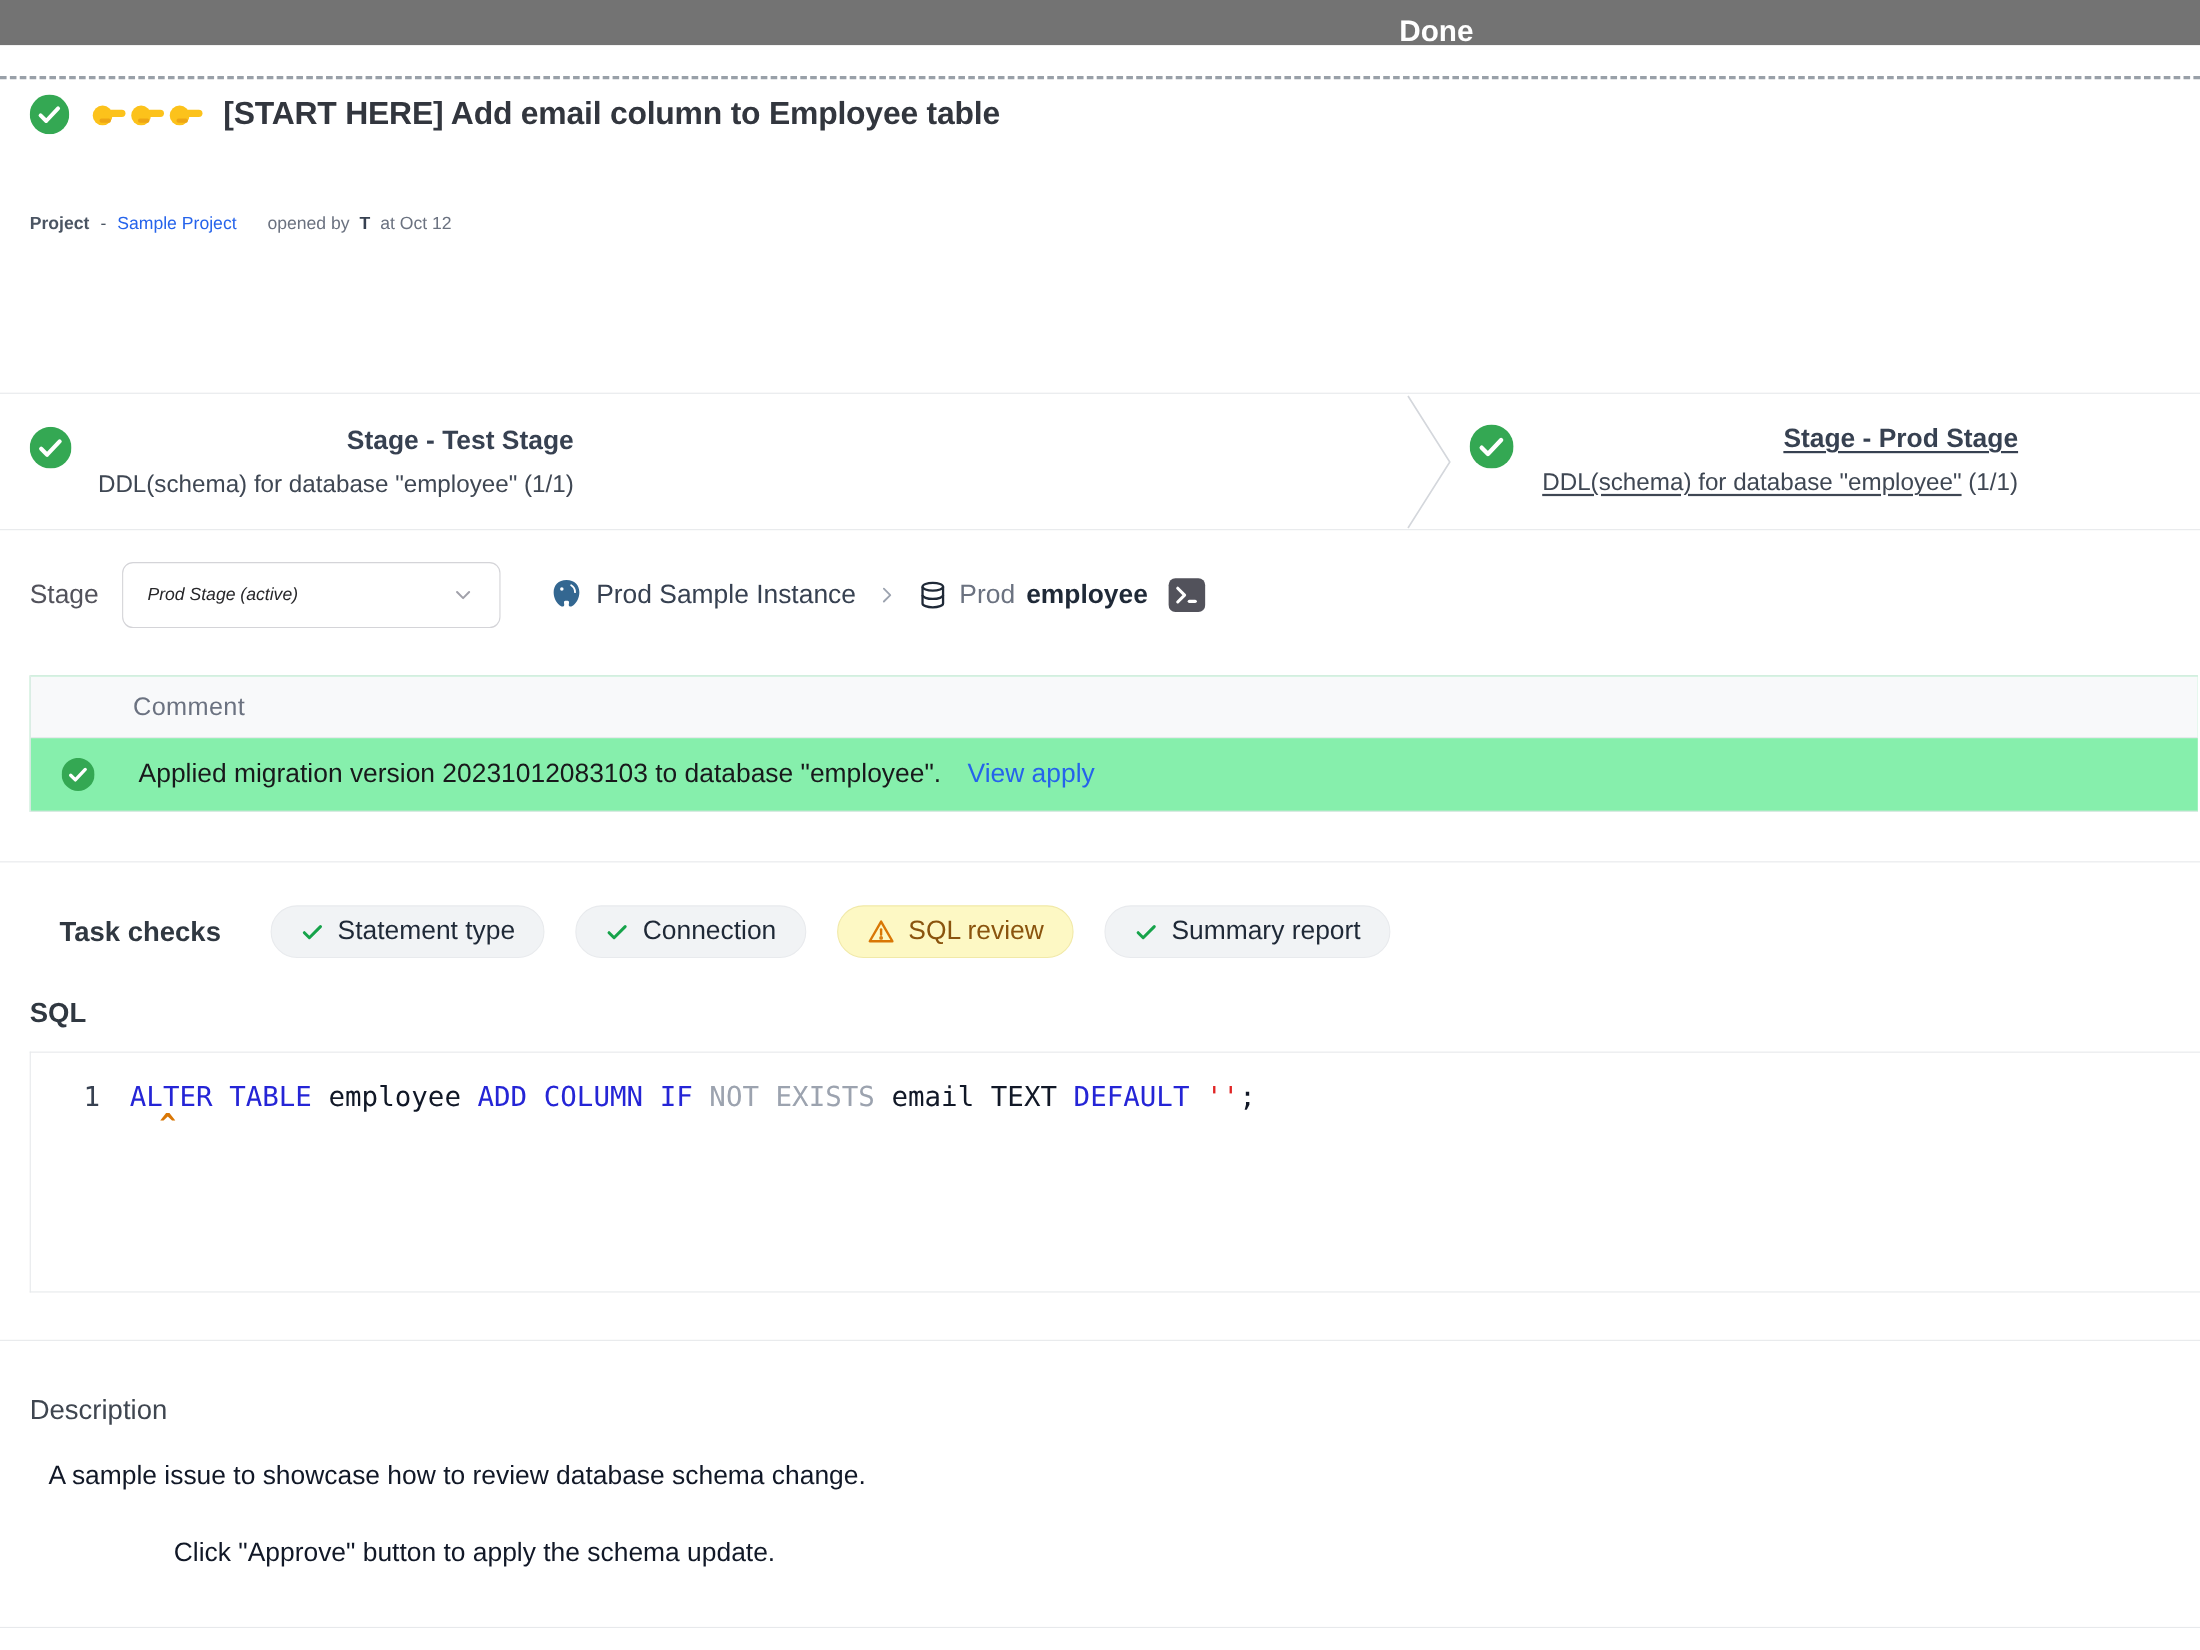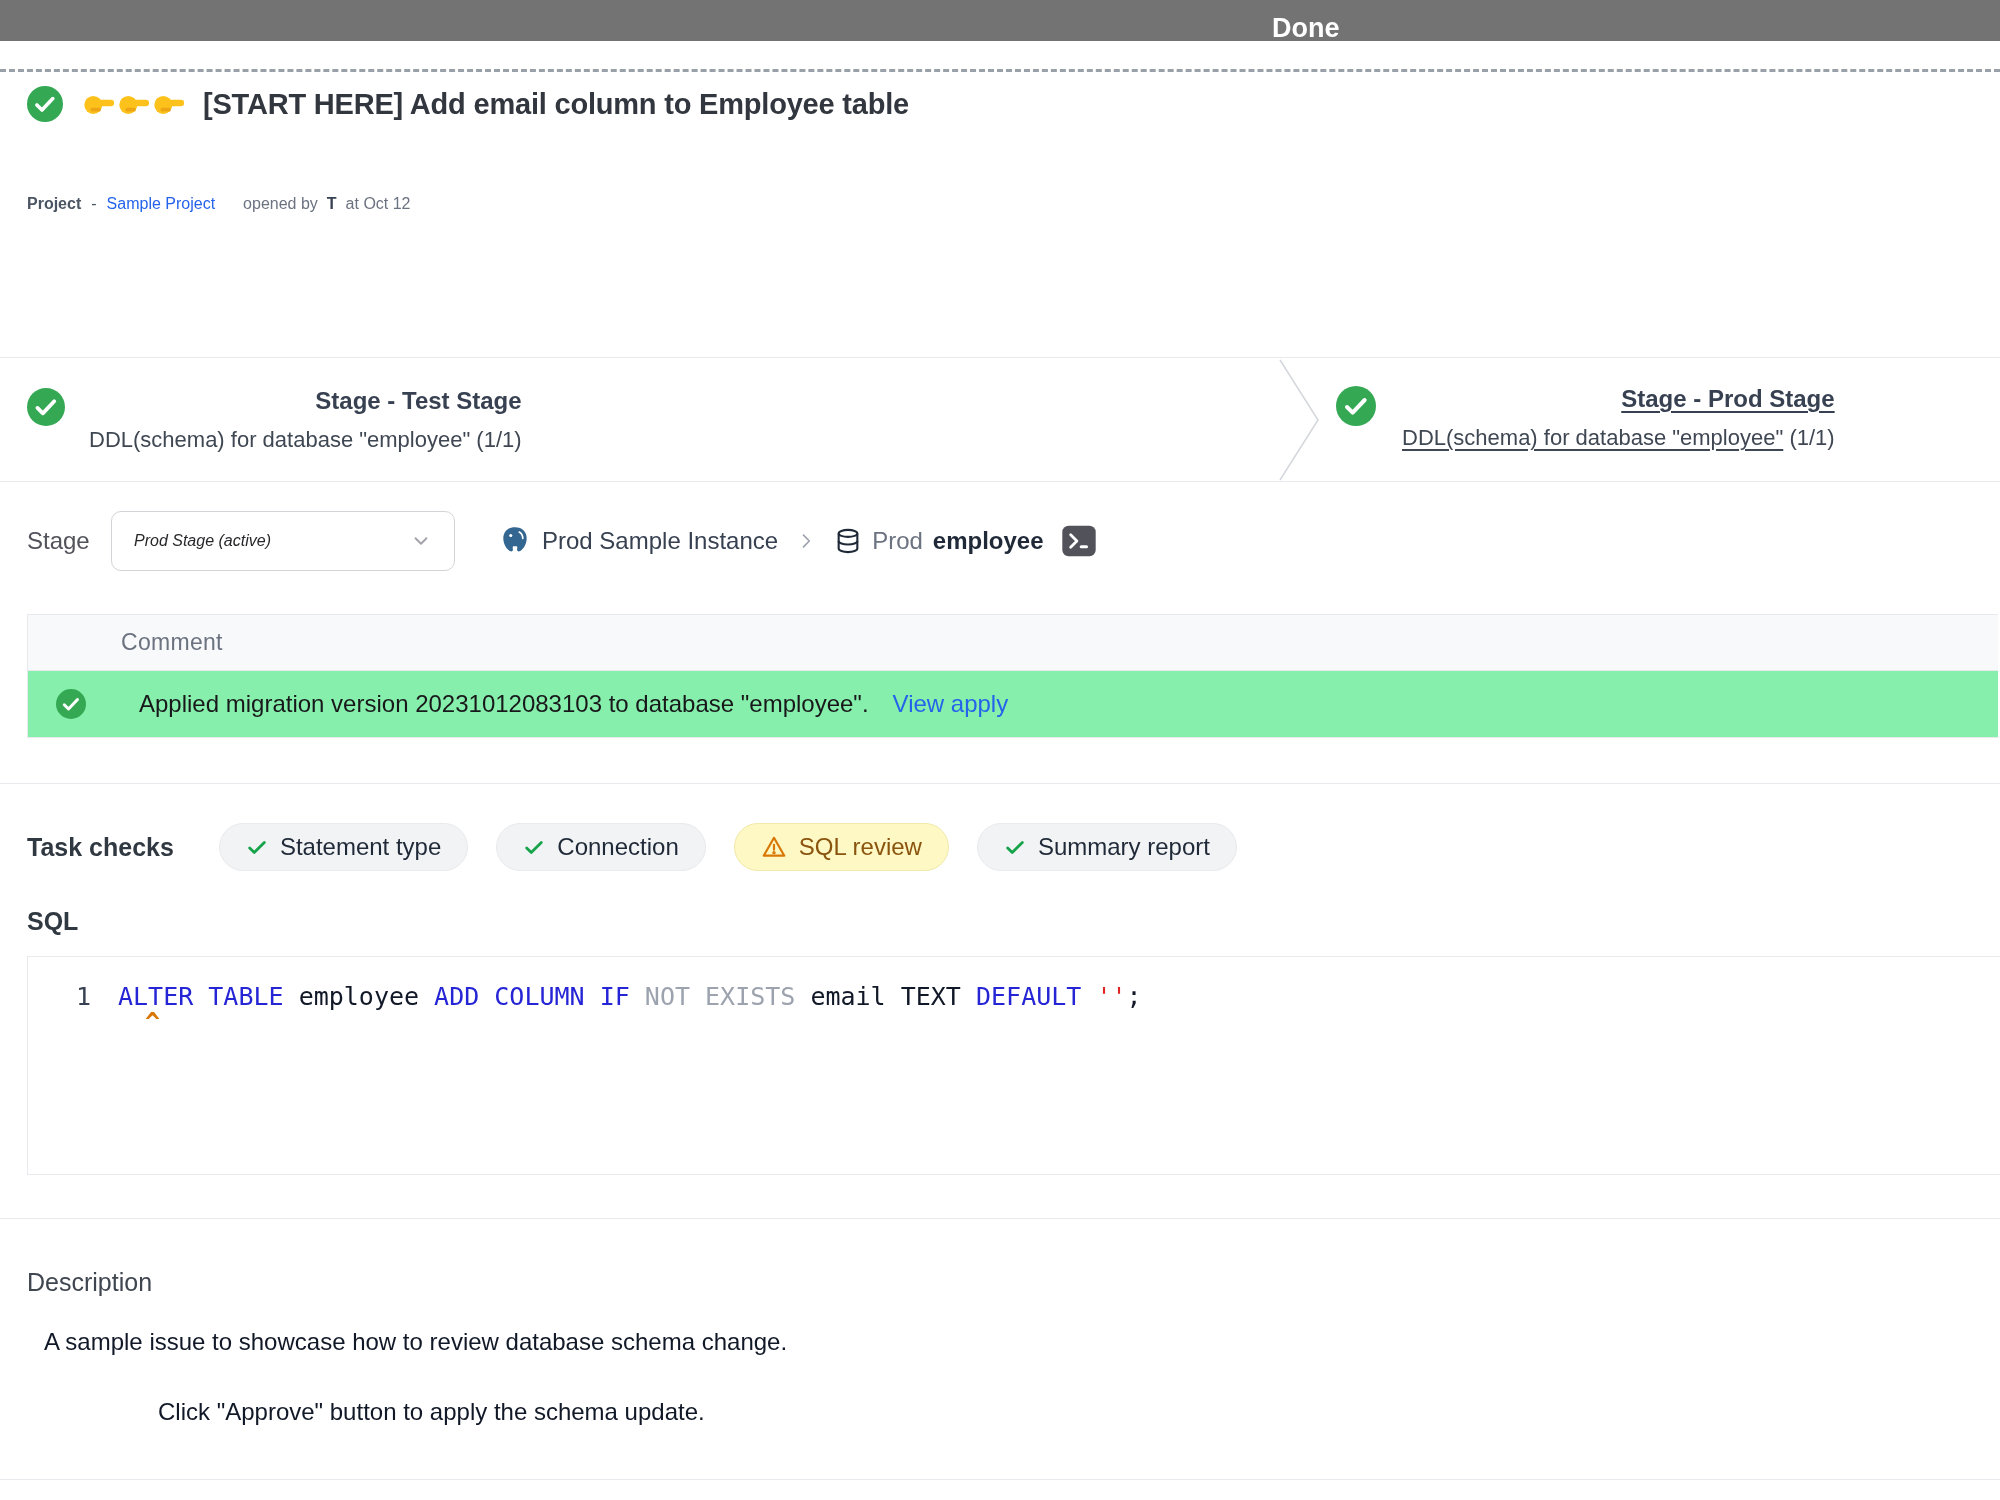--- a/index.html
+++ b/index.html
@@ -57,26 +57,26 @@
   .bc-sep{margin:0 8px;display:flex;align-items:center;}
   .bc-env{font-size:24px;color:#6b7280;}
   .bc-db{font-size:24px;font-weight:600;color:#1f2937;}
   .term-btn{margin-left:8px;cursor:pointer;display:flex;}
 
   
   .comment-table{top:614px;left:27px;right:2px;border:1px solid #e7e9ec;border-right:none;background:#86efac;}
   .comment-header{height:55px;background:#f8f9fa;border-bottom:1px solid #e7e9ec;
     display:flex;align-items:center;padding-left:93px;font-size:23px;color:#6b7280;letter-spacing:0.3px;}
   .comment-row{height:66px;display:flex;align-items:center;padding-left:28px;}
-  .comment-msg{margin-left:53px;font-size:24px;color:#18181b;}
+  .comment-msg{margin-left:40px;font-size:24px;color:#18181b;}
   .comment-link{margin-left:24px;font-size:24px;color:#2563eb;cursor:pointer;}
 
   
   .taskchecks-row{top:823px;left:27px;display:flex;align-items:center;height:48px;}
-  .taskchecks-label{font-size:25px;font-weight:600;color:#303841;margin-right:45px;}
+  .taskchecks-label{font-size:25px;font-weight:600;color:#303841;margin-right:45px;margin-left:27px;}
   .pills{display:flex;align-items:center;gap:28px;}
   .pill{height:48px;border-radius:24px;background:#f1f3f5;border:1px solid #e8eaed;
     display:flex;align-items:center;gap:12px;padding:0 26px;font-size:24px;color:#1f2937;
     box-sizing:border-box;cursor:pointer;}
   .pill.warning{background:#fdf8c4;border-color:#f1e9a8;color:#8a540e;}
 
   
   .sql-label{top:907px;left:27px;font-size:25px;font-weight:600;color:#303841;}
   .code-box{top:956px;left:27px;right:0;height:219px;border:1px solid #e7e9ec;border-right:none;
     box-sizing:border-box;background:#fff;font-family:"DejaVu Sans Mono", monospace;font-size:25px;}

